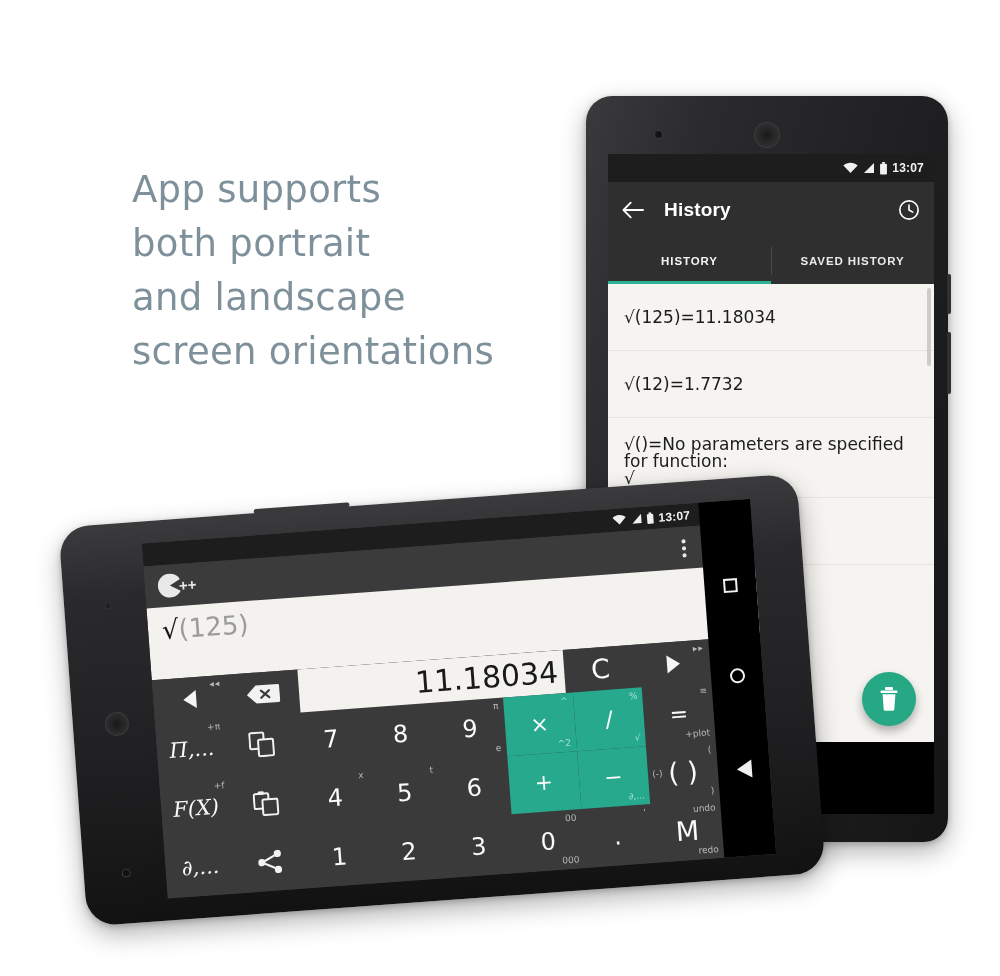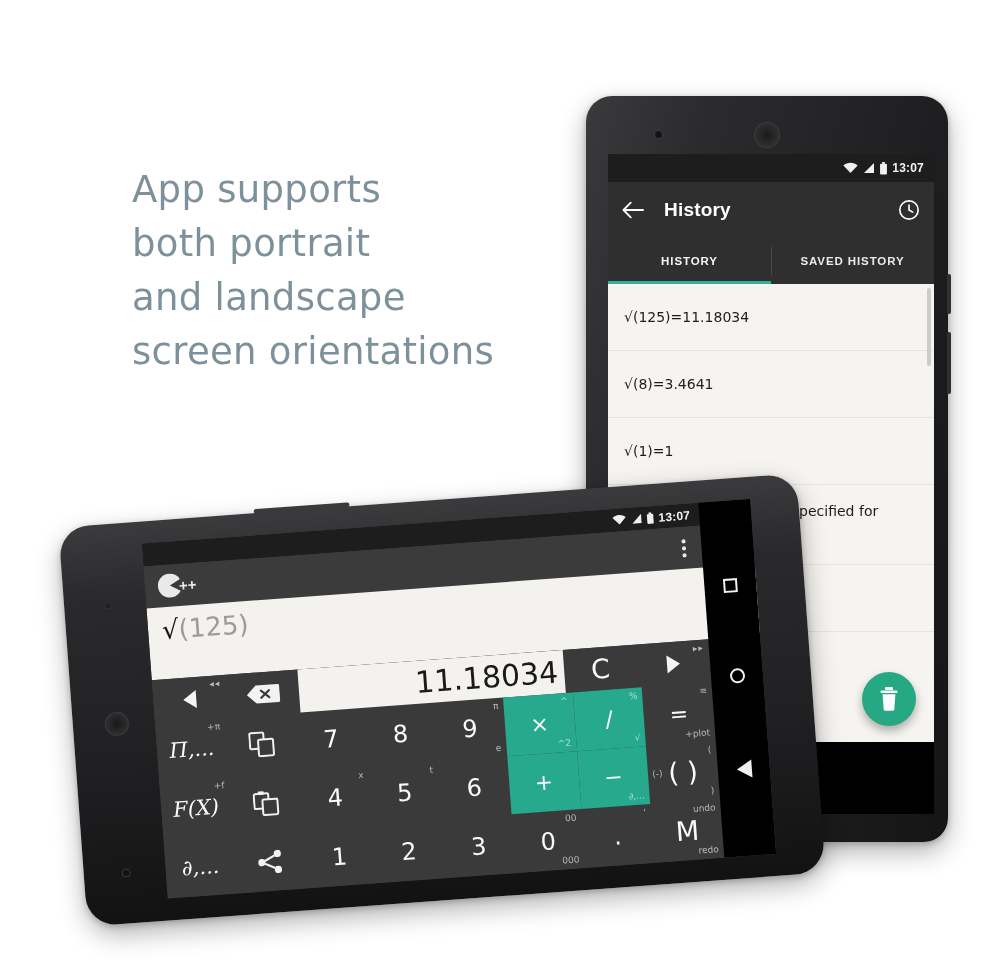--- a/index.html
+++ b/index.html
@@ -87,21 +87,21 @@
 
   #p-list {
     position: absolute; left: 0; top: 130px; width: 100%; bottom: 72px;
     background: #f6f4f1; overflow: hidden;
   }
   .hist-row {
     height: 67px; border-bottom: 1px solid #e7e4e0;
     display: flex; align-items: center; padding: 0 16px;
   }
   .hist-row .txt {
-    font-size: 14px; color: #1c1c1c; line-height: 17px;
+    font-size: 17px; color: #1c1c1c; line-height: 17px;
     font-family: "DejaVu Sans", sans-serif; white-space: pre-line;
   }
   .hist-row.tall { height: 80px; align-items: flex-start; padding-top: 18px; }
   #p-scrollbar {
     position: absolute; right: 3px; top: 4px; width: 4px; height: 78px;
     background: #cfcbc6; border-radius: 2px;
   }
 
   #p-fab {
     position: absolute; right: 18px; bottom: 88px; width: 54px; height: 54px;
@@ -275,24 +275,21 @@
           <span>SAVED HISTORY</span>
         </div>
         <div id="p-tab-indicator"></div>
       </div>
 
       <div id="p-list">
         <div class="hist-row">
           <span class="txt">√(125)=11.18034</span>
         </div>
         <div class="hist-row">
-          <span class="txt">√(8)=3.4641</span>
-        </div>
-        <div class="hist-row">
-          <span class="txt">√(1)=1</span>
+          <span class="txt">√(12)=1.7732</span>
         </div>
         <div class="hist-row tall">
           <span class="txt">√()=No parameters are specified for function:
 √</span>
         </div>
         <div class="hist-row"></div>
         <div id="p-scrollbar"></div>
       </div>
 
       <div id="p-fab">

